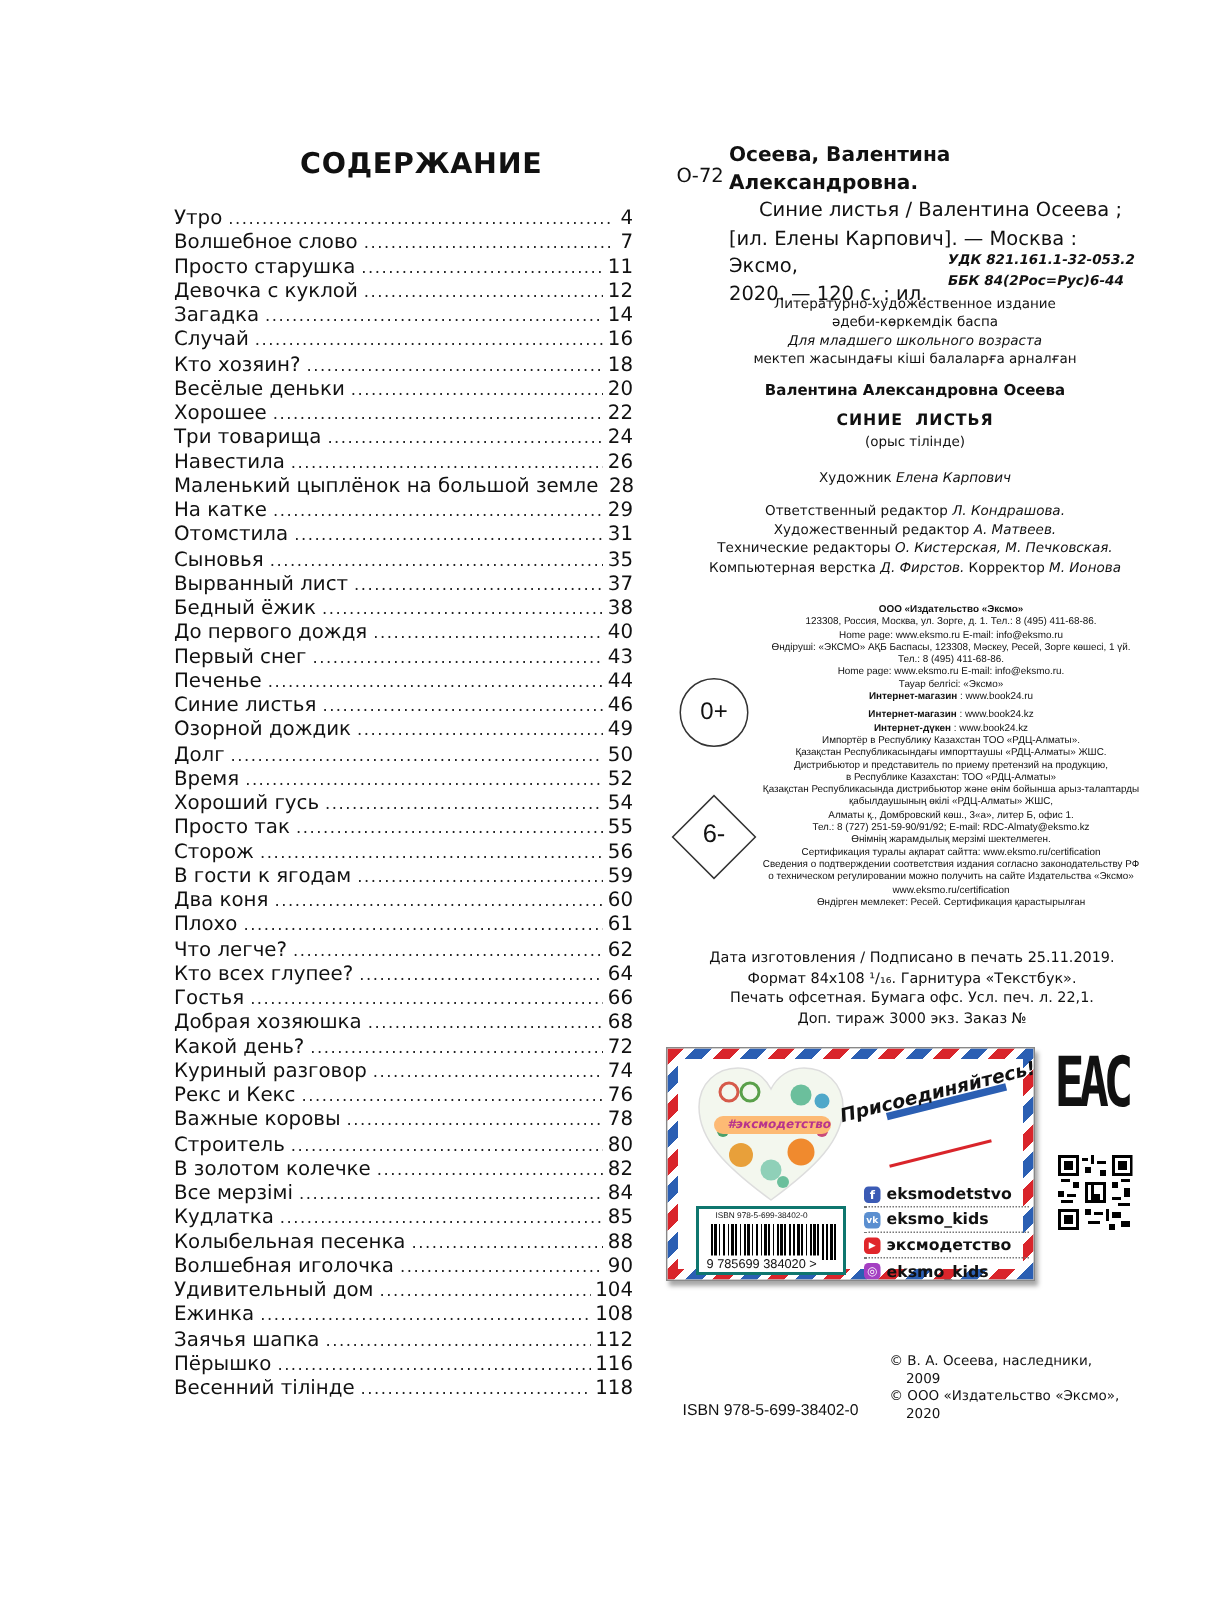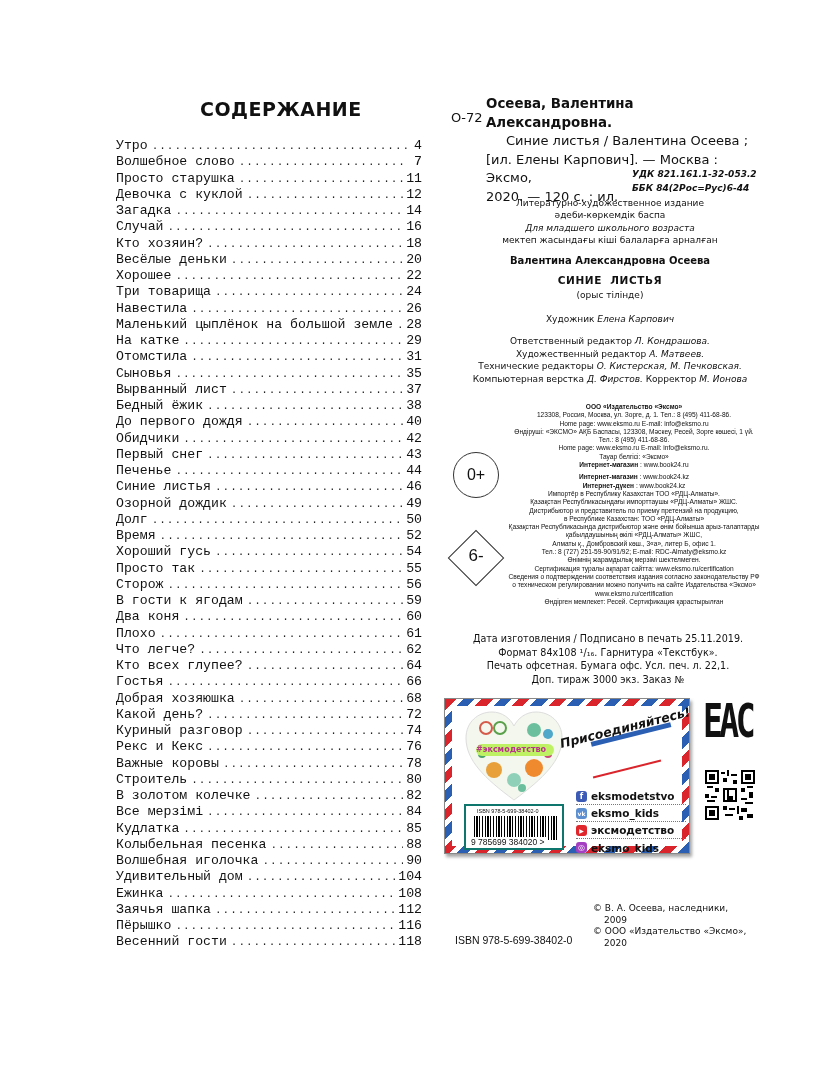--- a/index.html
+++ b/index.html
@@ -2,21 +2,21 @@
 <html><head>
 <meta charset="utf-8">
 <style>
   * { box-sizing: border-box; margin: 0; padding: 0; }
   html, body { width: 820px; height: 1075px; background: #fff; overflow: hidden; }
   body { position: relative; font-family: "DejaVu Sans", sans-serif; color: #111; }
 
   
   .toc-title { position: absolute; left: 200px; top: 98px; font-size: 19px; font-weight: bold; letter-spacing: 0.5px; }
   .toc-list { position: absolute; left: 116px; top: 138px; width: 306px; }
-  .toc-row { display: flex; align-items: flex-start; height: 16.25px; font-size: 13.2px; line-height: 16.25px; white-space: nowrap; font-family: Liberation Mono, monospace; }
+  .toc-row { display: flex; align-items: flex-start; height: 16.25px; font-size: 13.2px; line-height: 16.25px; white-space: nowrap; }
   .toc-row .t { flex: 0 0 auto; padding-right: 4px; }
   .toc-row .d { flex: 1 1 auto; overflow: hidden; color: #222; letter-spacing: 1px; font-size: 11px; }
   .toc-row .d::before { content: "............................................................................................................................"; }
   .toc-row .p { flex: 0 0 auto; padding-left: 3px; text-align: right; min-width: 14px; }
 
   
   .code { position: absolute; left: 451px; top: 110px; font-size: 13px; }
   .biblio { position: absolute; left: 486px; top: 95px; width: 272px; font-size: 13px; line-height: 18.5px; }
   .biblio .author { font-weight: bold; font-size: 13.4px; }
   .biblio .indent { padding-left: 20px; }
@@ -41,21 +41,21 @@
   .badge-diamond { position: absolute; left: 456px; top: 538px; width: 40px; height: 40px; border: 1px solid #333; transform: rotate(45deg); }
   .badge-diamond-label { position: absolute; left: 453px; top: 546px; width: 46px; text-align: center; font-family: "Liberation Sans", sans-serif; font-size: 17px; }
 
   .print-info { position: absolute; left: 458px; width: 300px; top: 632px; text-align: center; font-size: 9.6px; line-height: 13.5px; }
 
   
   .envelope { position: absolute; left: 444px; top: 698px; width: 246px; height: 156px; background: #fff; border: 1px solid #888; box-shadow: 2px 3px 3px rgba(0,0,0,0.35); overflow: hidden; }
   .stripes { position: absolute; inset: 0; background: repeating-linear-gradient(135deg, #d9252b 0 8px, #fff 8px 13px, #2b5fb3 13px 21px, #fff 21px 26px); }
   .env-inner { position: absolute; left: 7px; top: 7px; right: 7px; bottom: 7px; background: #fff; }
   .heart { position: absolute; left: 12px; top: 4px; width: 100px; height: 92px; }
-  .heart-label { position: absolute; left: 24px; top: 38px; width: 78px; height: 12px; background: #bef264; border-radius: 6px; font-size: 8px; font-weight: bold; color: #b8338c; text-align: left; line-height: 12px; }
+  .heart-label { position: absolute; left: 24px; top: 38px; width: 78px; height: 12px; background: #fdba74; border-radius: 6px; font-size: 8px; font-weight: bold; color: #b8338c; text-align: right; line-height: 12px; font-style: italic; }
   .isbn-box { position: absolute; left: 12px; top: 98px; width: 100px; height: 46px; border: 2px solid #0f766e; background: #fff; }
   .isbn-small { position: absolute; left: 11px; top: 2px; font-family: "Liberation Sans", sans-serif; font-size: 5.5px; }
   .barcode { position: absolute; left: 8px; top: 10px; width: 84px; height: 24px; background: repeating-linear-gradient(90deg, #000 0 1px, #fff 1px 2px, #000 2px 4px, #fff 4px 5px, #000 5px 6px, #fff 6px 8px, #000 8px 9px, #fff 9px 11px); }
   .isbn-digits { position: absolute; left: 4px; top: 31px; font-family: "Liberation Sans", sans-serif; font-size: 8.5px; background: #fff; padding: 0 1px; }
   .join { position: absolute; left: 110px; top: 30px; font-size: 12.5px; font-weight: bold; font-style: italic; transform: rotate(-14deg); transform-origin: left bottom; white-space: nowrap; color: #111; }
   .join-line1 { position: absolute; left: 138px; top: 26px; width: 82px; height: 5px; background: #2b5fb3; transform: rotate(-14deg); }
   .join-line2 { position: absolute; left: 140px; top: 62px; width: 70px; height: 2px; background: #d9252b; transform: rotate(-14deg); }
   .social { position: absolute; left: 124px; top: 82px; width: 110px; }
   .social-row { display: flex; align-items: center; height: 17px; border-bottom: 1px dotted #777; }
   .social-row:last-child { border-bottom: none; }
@@ -160,25 +160,20 @@
       <span class="t">Бедный ёжик</span>
       <span class="d"></span>
       <span class="p">38</span>
     </div>
     <div class="toc-row">
       <span class="t">До первого дождя</span>
       <span class="d"></span>
       <span class="p">40</span>
     </div>
     <div class="toc-row">
-      <span class="t">Обидчики</span>
-      <span class="d"></span>
-      <span class="p">42</span>
-    </div>
-    <div class="toc-row">
       <span class="t">Первый снег</span>
       <span class="d"></span>
       <span class="p">43</span>
     </div>
     <div class="toc-row">
       <span class="t">Печенье</span>
       <span class="d"></span>
       <span class="p">44</span>
     </div>
     <div class="toc-row">
@@ -315,21 +310,21 @@
       <span class="t">Заячья шапка</span>
       <span class="d"></span>
       <span class="p">112</span>
     </div>
     <div class="toc-row">
       <span class="t">Пёрышко</span>
       <span class="d"></span>
       <span class="p">116</span>
     </div>
     <div class="toc-row">
-      <span class="t">Весенний гости</span>
+      <span class="t">Весенний тілінде</span>
       <span class="d"></span>
       <span class="p">118</span>
     </div>
   </div>
 
 <div class="code">О-72</div>
 <div class="biblio">
   <div class="author">Осеева, Валентина Александровна.</div>
   <div class="indent">Синие листья / Валентина Осеева ;</div>
   <div>[ил. Елены Карпович]. — Москва : Эксмо,</div>

